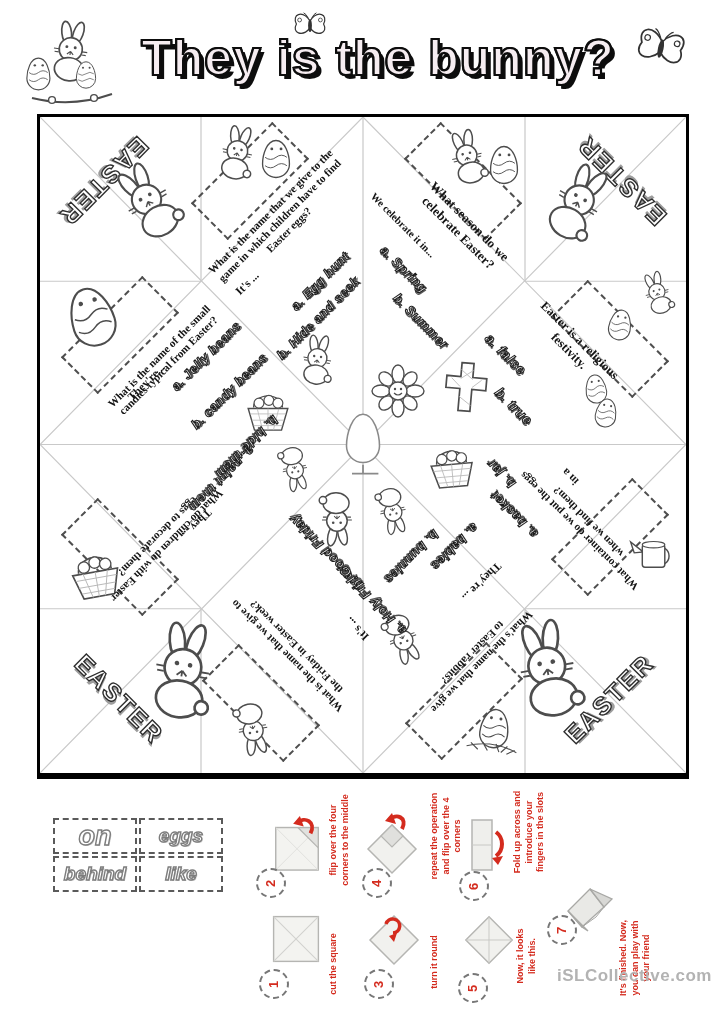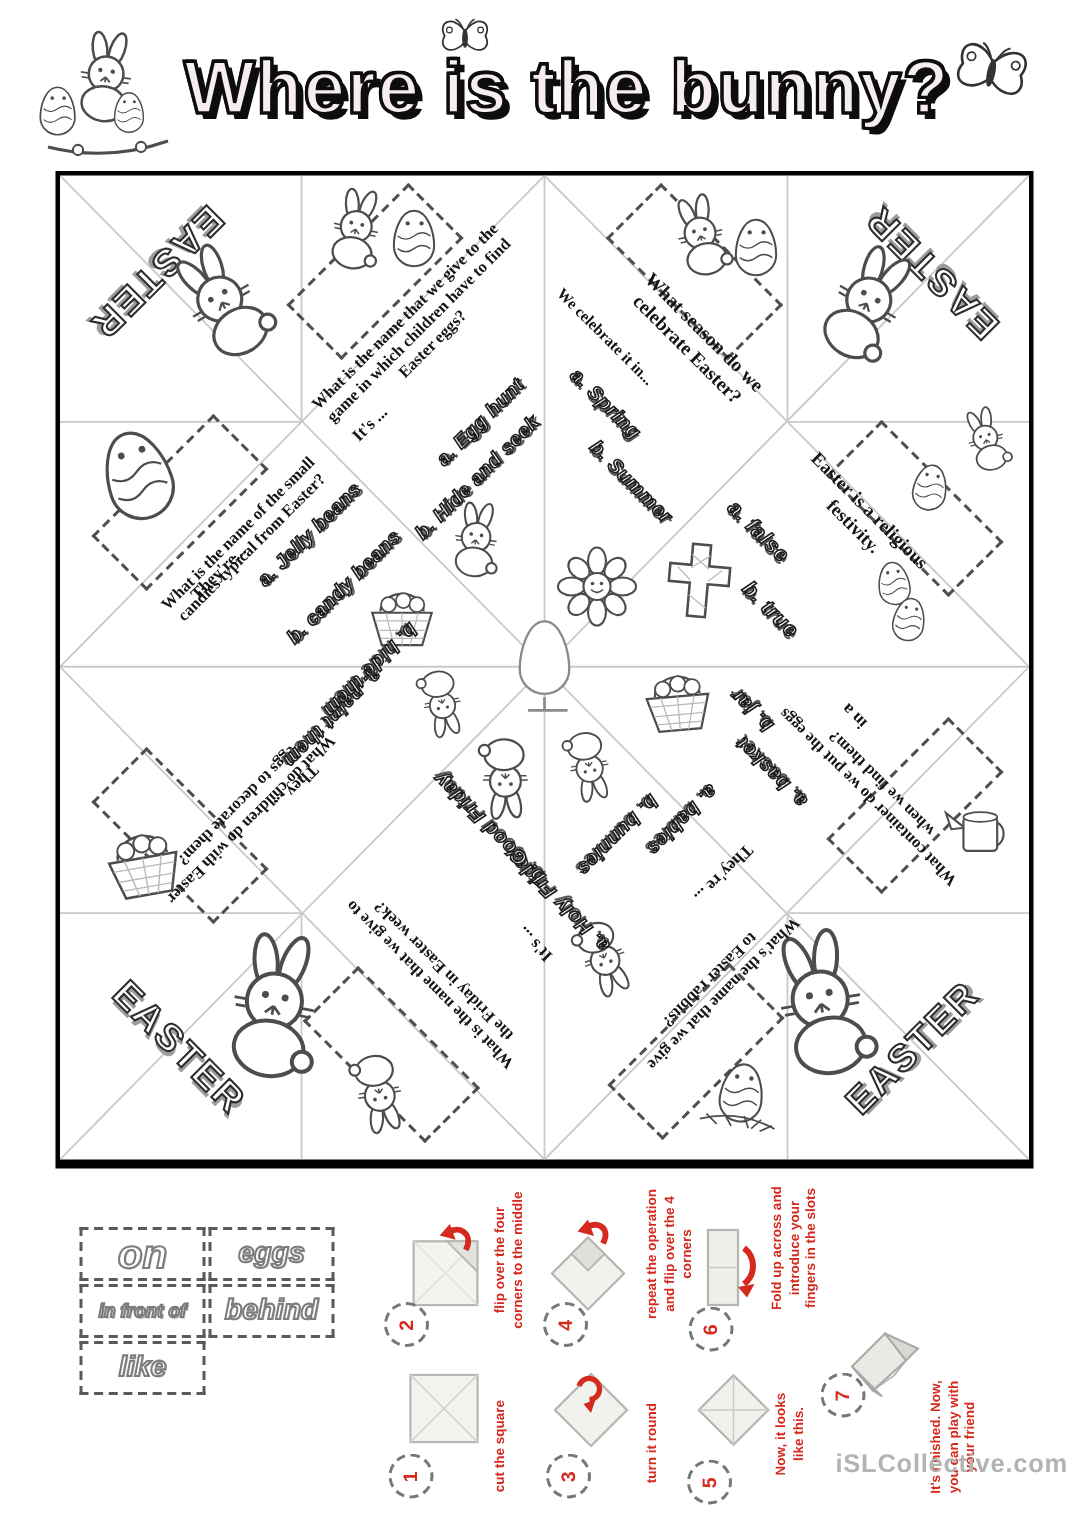--- a/index.html
+++ b/index.html
@@ -135,21 +135,21 @@
     <g transform="translate(2 38) scale(.72)">
         <use href="#egg"></use>
       </g>
     <g transform="translate(52 42) scale(.6)">
         <use href="#egg"></use>
       </g>
     <path d="M10 80 q40 10 80 -4" fill="none" stroke="#4d4d4d" stroke-width="2"></path>
     <circle cx="30" cy="82" r="3.4" fill="#fff" stroke="#4d4d4d" stroke-width="1.4"></circle>
     <circle cx="72" cy="80" r="3.4" fill="#fff" stroke="#4d4d4d" stroke-width="1.4"></circle>
   </svg>
-  <div id="title" class="ctr">Where is the bunny?</div>
+  <div id="title" class="ctr">They is the bunny?</div>
   <svg class="art ctr" style="left:310px;top:28px;width:40px;height:40px" viewBox="0 0 50 50">
       <use href="#butterfly"></use>
     </svg>
   <svg class="art ctr" style="left:660px;top:52px;width:58px;height:58px;transform:translate(-50%,-50%) rotate(12deg)" viewBox="0 0 50 50">
       <use href="#butterfly"></use>
     </svg>
 </div>
 
 <div id="square">
 
@@ -298,21 +298,20 @@
 
   <div class="q ctr" style="left:544px;top:409px;width:172px;transform:translate(-50%,-50%) rotate(-135deg)">What container do we put the eggs when we find them?</div>
   <div class="stem ctr" style="left:530px;top:360px;transform:translate(-50%,-50%) rotate(-135deg)">in a</div>
   <div class="opt ctr" style="left:474px;top:398px;transform:translate(-50%,-50%) rotate(-135deg)">a. basket</div>
   <div class="opt ctr" style="left:461px;top:357px;transform:translate(-50%,-50%) rotate(-135deg)">b. jar</div>
 </div>
 
 <div id="prep-grid">
   <div class="prep p-lg">on</div>
   <div class="prep p-md">eggs</div>
-  <div class="prep p-sm">in front of</div>
   <div class="prep p-md">behind</div>
   <div class="prep p-md">like</div>
 </div>
 
 <svg class="art ctr" style="left:296px;top:939px;width:56px;height:56px" viewBox="0 0 60 60">
   <rect x="6" y="6" width="48" height="48" fill="#f3f3f0" stroke="#b5b5b2" stroke-width="1.5"></rect>
   <path d="M6 6 L54 54 M54 6 L6 54" stroke="#d2d2cf" stroke-width="1.2" fill="none"></path>
 </svg>
 <div class="circle ctr" style="left:274px;top:984px">
     <span>1</span>

